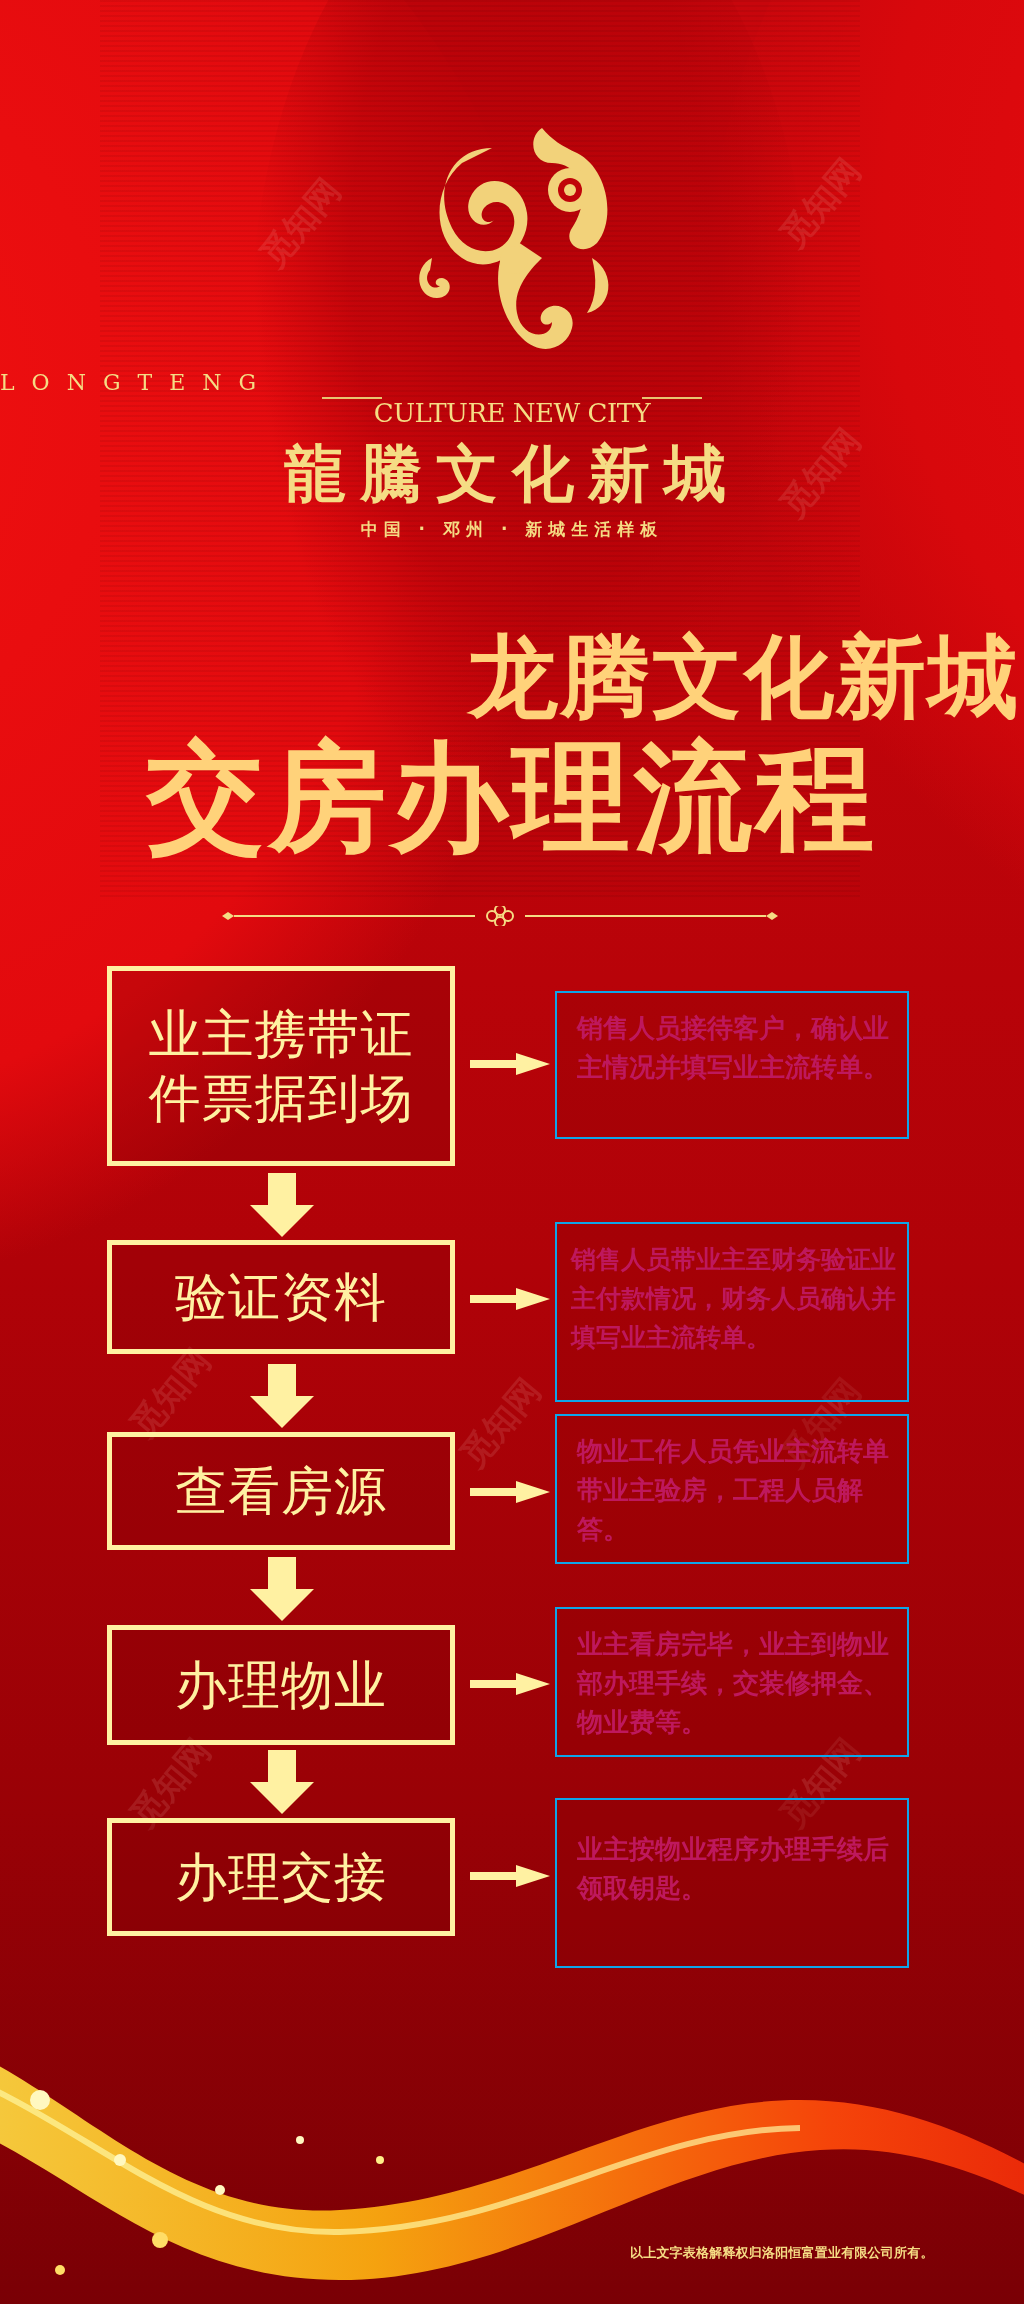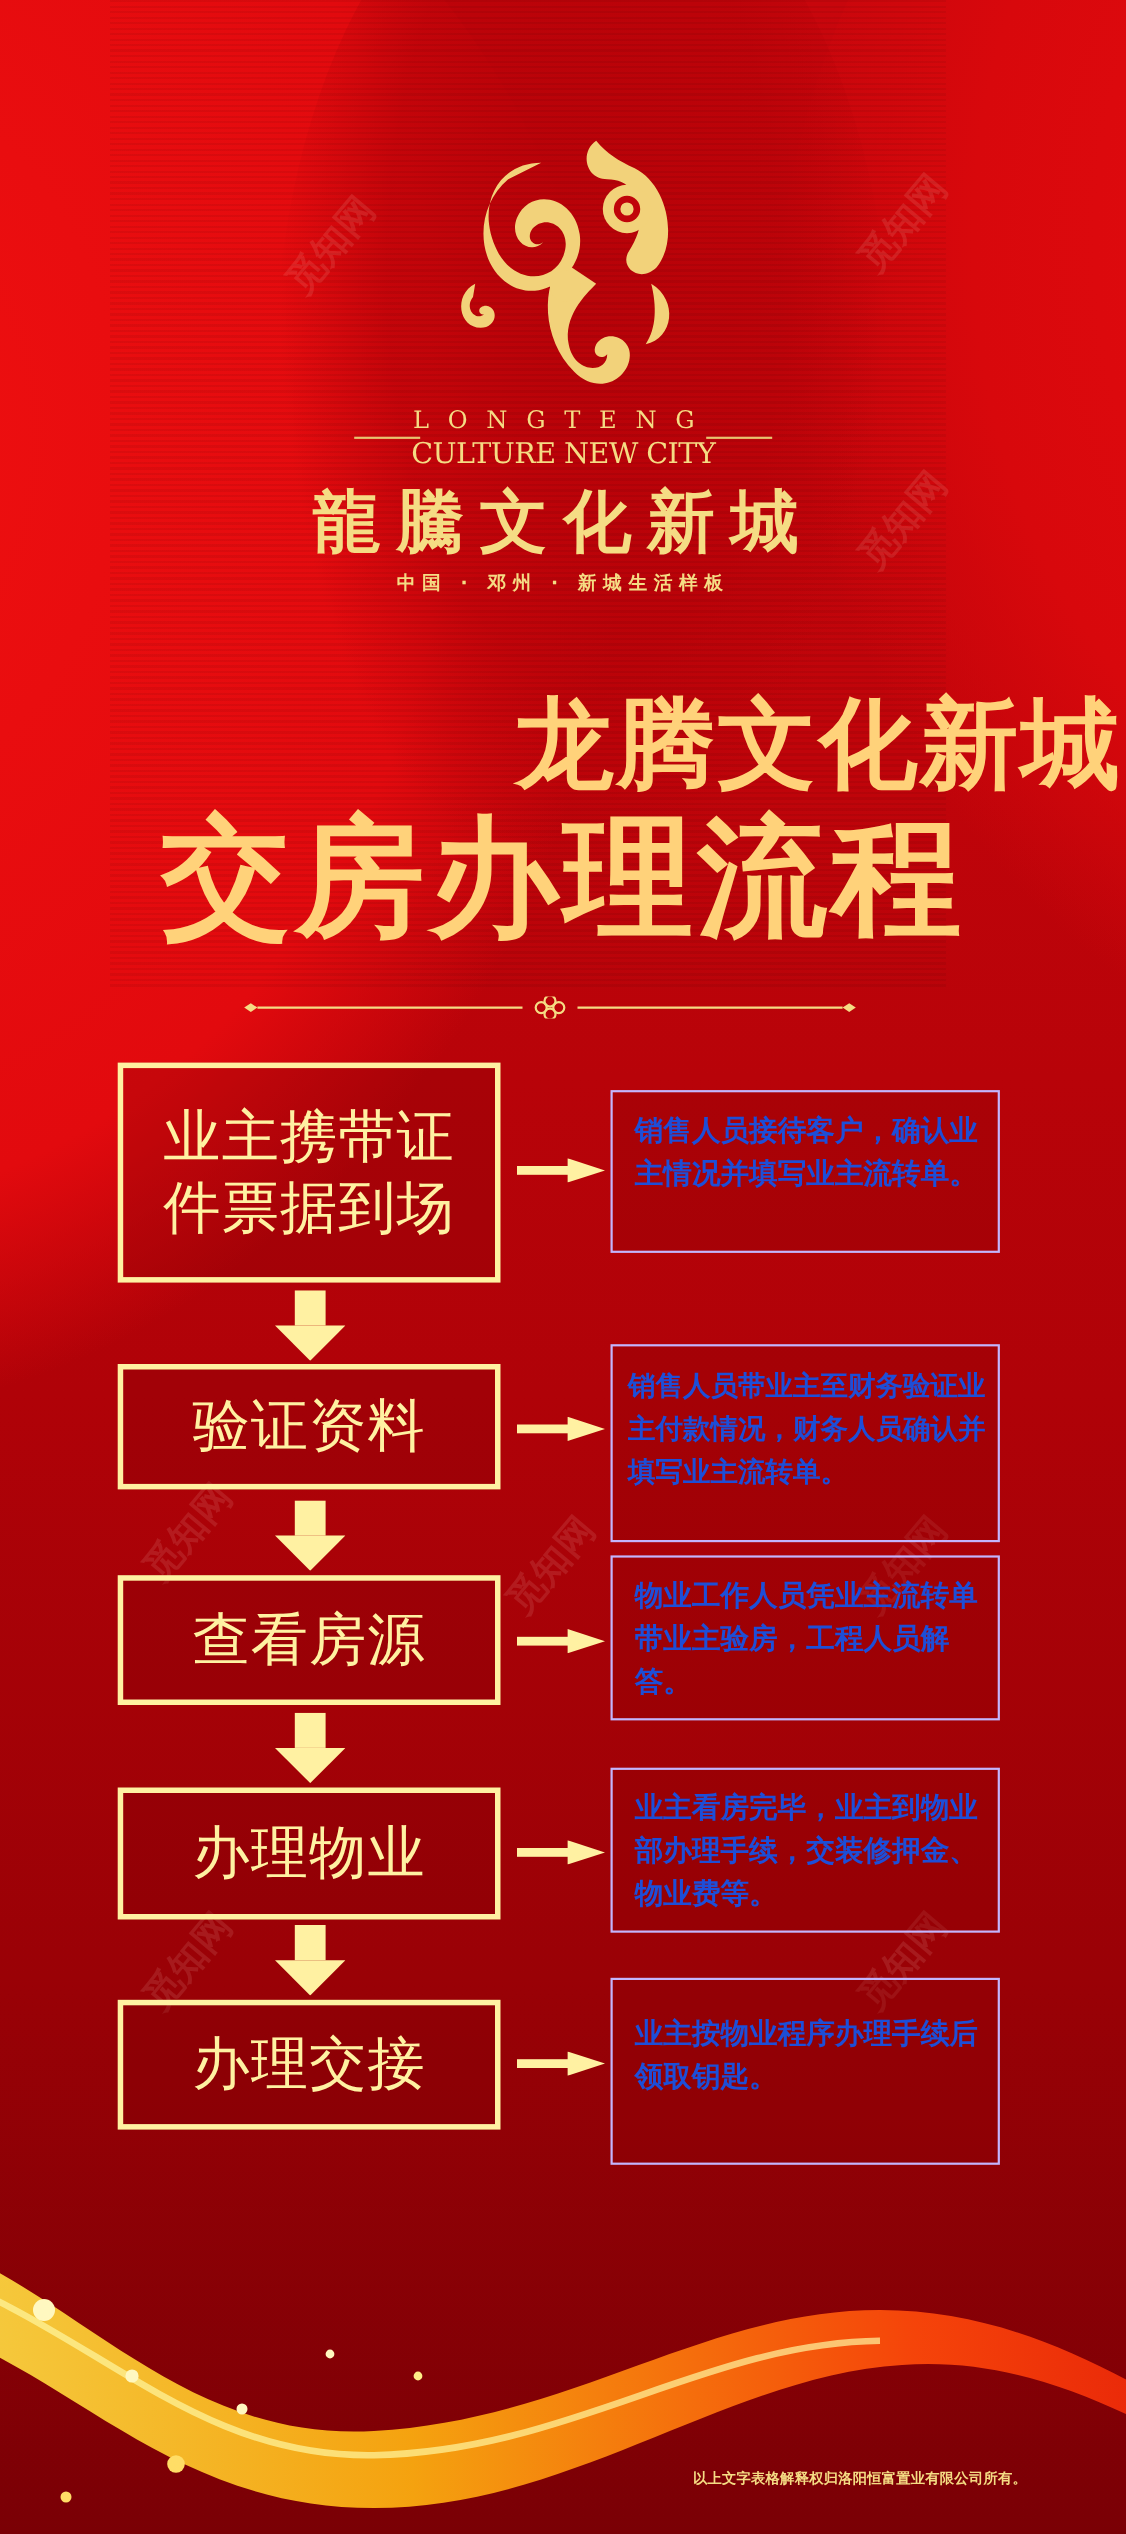--- a/index.html
+++ b/index.html
@@ -9,38 +9,38 @@
   .bg { position:absolute; inset:0; overflow:hidden; }
   .sw { position:absolute; border-radius:50%; }
   .sw1 { left:-520px; top:-200px; width:1100px; height:1500px; background: radial-gradient(ellipse at 30% 40%, #f01010 0%, #e20a0e 55%, rgba(226,10,14,0) 70%); }
   .sw2 { left:700px; top:-300px; width:900px; height:1300px; background: radial-gradient(ellipse at 70% 40%, #e80c10 0%, #d8080c 50%, rgba(216,8,12,0) 70%); }
   .sw3 { left:250px; top:-150px; width:560px; height:980px; background: radial-gradient(ellipse at 50% 40%, #b80208 0%, rgba(184,2,8,0.7) 45%, rgba(184,2,8,0) 70%); }
   .stripes { position:absolute; left:100px; top:0; width:760px; height:900px;
     background: repeating-linear-gradient(180deg, rgba(0,0,0,0.06) 0 2px, rgba(0,0,0,0) 2px 5px); }
   .wave { position:absolute; left:-80px; top:2020px; width:1300px; height:280px; }
   .header { position:absolute; left:0; top:0; width:1024px; height:560px; }
   .logo { position:absolute; left:392px; top:108px; width:240px; height:260px; }
-  .en1 { position:absolute; top:370px; left:0; width:1024px; text-align:center; color:#f5dc84;
+  .en1 { position:absolute; top:370px; left:0; width:1024px; text-align:left; color:#f5dc84;
     font-family:"DejaVu Serif", serif; font-size:22px; letter-spacing:17px; }
   .en-line { position:absolute; top:397px; height:2px; background:#e8c470; width:60px; }
   .en2 { position:absolute; top:398px; left:0; width:1024px; text-align:center; color:#f5dc84;
     font-family:"DejaVu Serif", serif; font-size:26px; letter-spacing:-0.5px; }
   .cn-callig { position:absolute; top:432px; left:0; width:1024px; text-align:center; color:#f5dc84;
     font-family:"DejaVu Serif", serif; font-size:62px; letter-spacing:14px; font-weight:bold; }
   .slogan { position:absolute; top:518px; left:0; width:1024px; text-align:center; color:#f5dc84;
     font-size:17px; letter-spacing:6px; font-weight:bold; }
   .title1 { position:absolute; top:612px; left:0; width:1020px; text-align:right; color:#ffd27a;
     font-size:90px; font-weight:bold; letter-spacing:2px; line-height:1;margin-top:20px; }
   .title2 { position:absolute; top:738px; left:0; width:1024px; text-align:center; color:#ffd27a;
     font-size:118px; font-weight:bold; letter-spacing:4px; line-height:1; }
   .divider { position:absolute; top:906px; left:220px; width:560px; height:20px; }
   .lbox { position:absolute; left:107px; width:338px; border:5px solid #fff1a2; display:flex; align-items:center; justify-content:center;
     color:#fff1a2; font-weight:normal; text-align:center; background: rgba(120,0,4,0.25); }
   .lbox span { font-size:52px; line-height:64px; letter-spacing:1px; }
-  .rbox { position:absolute; left:555px; width:354px; border:2px solid #c4b5fd; color:#1d4ed8; font-weight:bold;
+  .rbox { position:absolute; left:555px; width:354px; border:2px solid #0ea5e9; color:#be185d; font-weight:bold;
     font-size:26px; line-height:39px; padding:16px 14px 0 20px; box-sizing:border-box; background: rgba(140,0,4,0.3); }
   .rarrow { position:absolute; left:470px; width:80px; height:22px; }
   .darrow { position:absolute; left:250px; width:64px; height:64px; }
   .footer { position:absolute; left:630px; top:2244px; color:#f5dc84; font-size:13px; font-weight:bold; letter-spacing:0.2px; }
   .wm { position:absolute; color:rgba(255,210,200,0.12); font-size:34px; font-weight:bold; transform:rotate(-50deg); }
 </style>
 </head>
 <body>
 
 <div class="bg">

